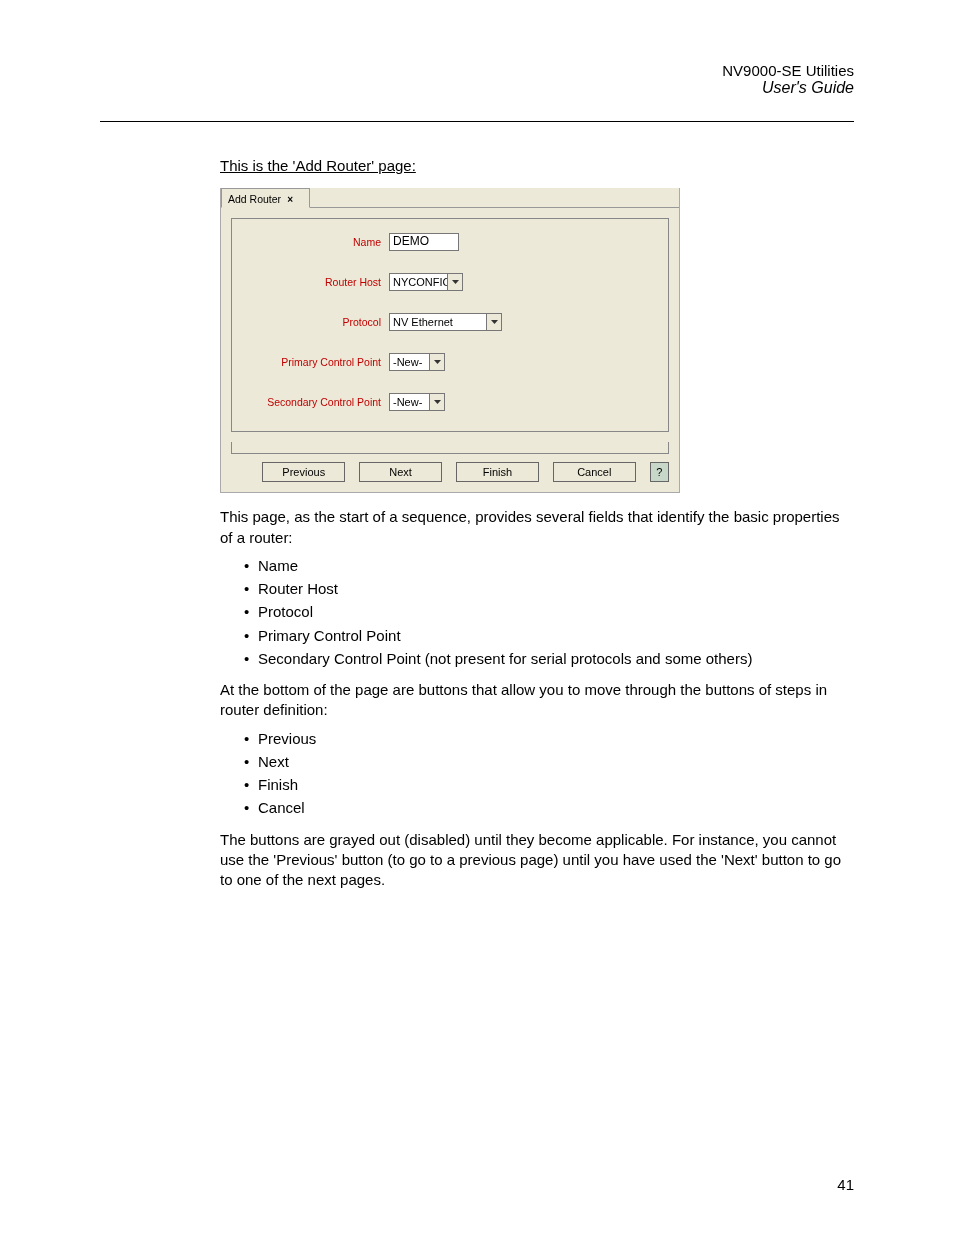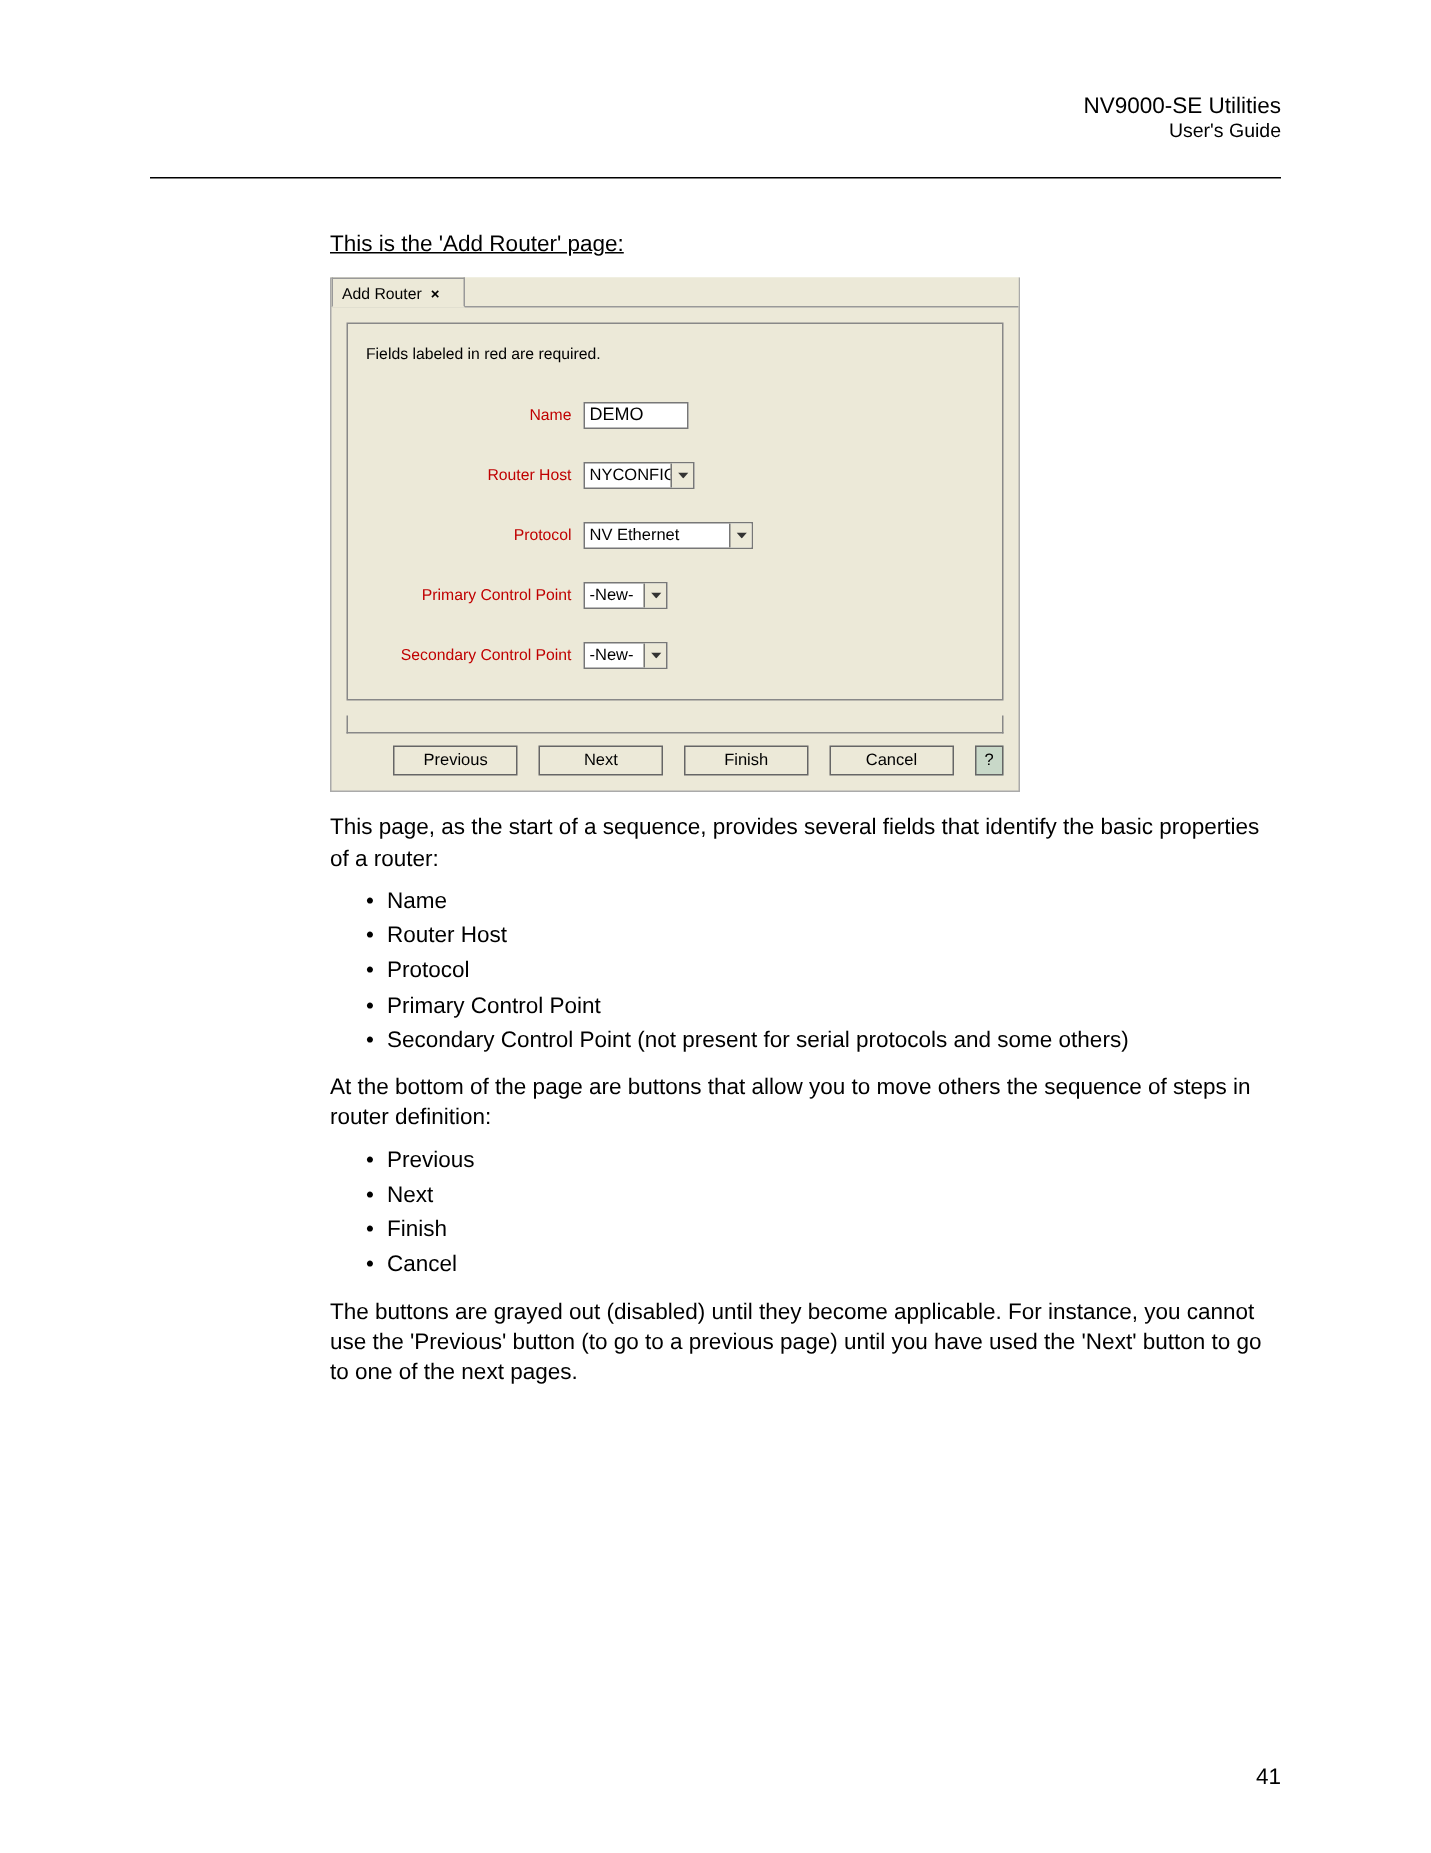--- a/index.html
+++ b/index.html
@@ -15,21 +15,21 @@
   .page {
     padding: 62px 100px 0 100px;
   }
   .header {
     text-align: right;
     border-bottom: 1px solid #000;
     padding-bottom: 24px;
     margin-bottom: 34px;
   }
   .header-title { font-size: 15px; }
-  .header-sub { font-size: 13px; }
+  .header-sub { font-size: 16px; font-style: italic; }
   .content {
     margin-left: 120px;
   }
   .para { margin-bottom: 12px; line-height: 1.35; text-decoration: underline; }
   .para-wide { margin-bottom: 6px; line-height: 1.35; }
   ul.bullets {
     list-style: none;
     margin: 6px 0 10px 24px;
   }
   ul.bullets li {
@@ -172,21 +172,20 @@
 
     <div class="screenshot">
       <div class="tabstrip">
         <div class="tab">
           <span>Add Router</span>
           <span class="tab-close">×</span>
         </div>
       </div>
 
       <div class="inner-panel">
-        <div class="req-note">Fields labeled in red are required.</div>
 
         <div class="form-row">
           <div class="form-label">Name</div>
           <div class="form-input" style="width:70px">DEMO</div>
         </div>
 
         <div class="form-row">
           <div class="form-label">Router Host</div>
           <div class="form-select" style="width:74px">
             <span>NYCONFIG</span>
@@ -250,21 +249,21 @@
     <p class="para-wide">This page, as the start of a sequence, provides several fields that identify the basic properties of a router:</p>
 
     <ul class="bullets">
       <li>Name</li>
       <li>Router Host</li>
       <li>Protocol</li>
       <li>Primary Control Point</li>
       <li>Secondary Control Point (not present for serial protocols and some others)</li>
     </ul>
 
-    <p class="para-wide">At the bottom of the page are buttons that allow you to move others the sequence of steps in router definition:</p>
+    <p class="para-wide">At the bottom of the page are buttons that allow you to move through the buttons of steps in router definition:</p>
 
     <ul class="bullets">
       <li>Previous</li>
       <li>Next</li>
       <li>Finish</li>
       <li>Cancel</li>
     </ul>
 
     <p class="para-wide">The buttons are grayed out (disabled) until they become applicable. For instance, you cannot use the 'Previous' button (to go to a previous page) until you have used the 'Next' button to go to one of the next pages.</p>
   </div>

